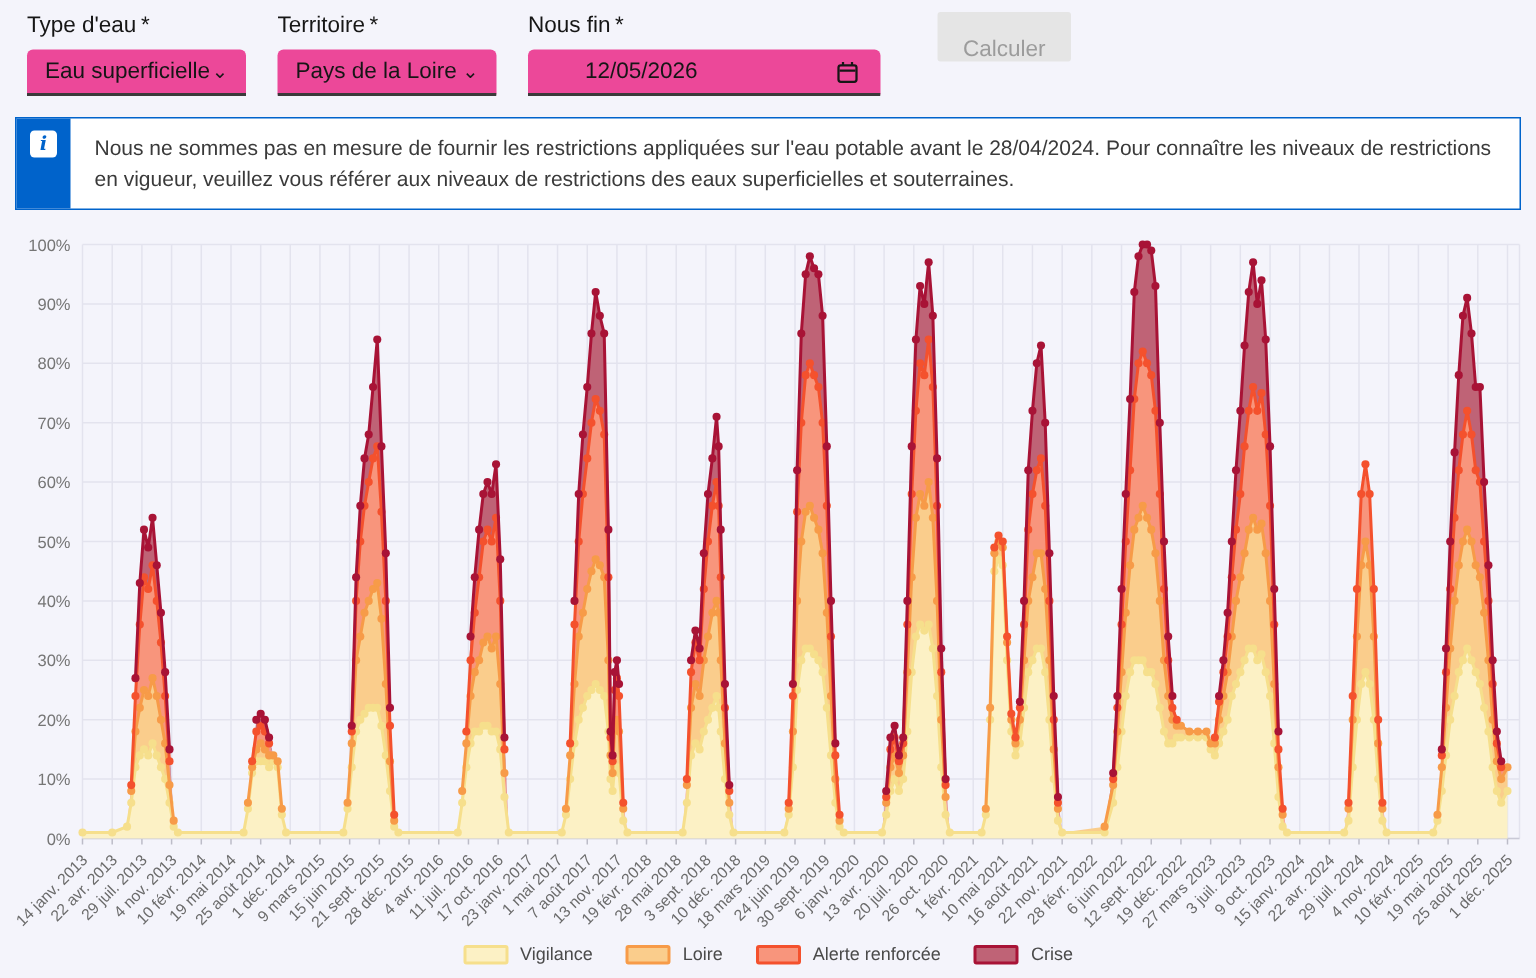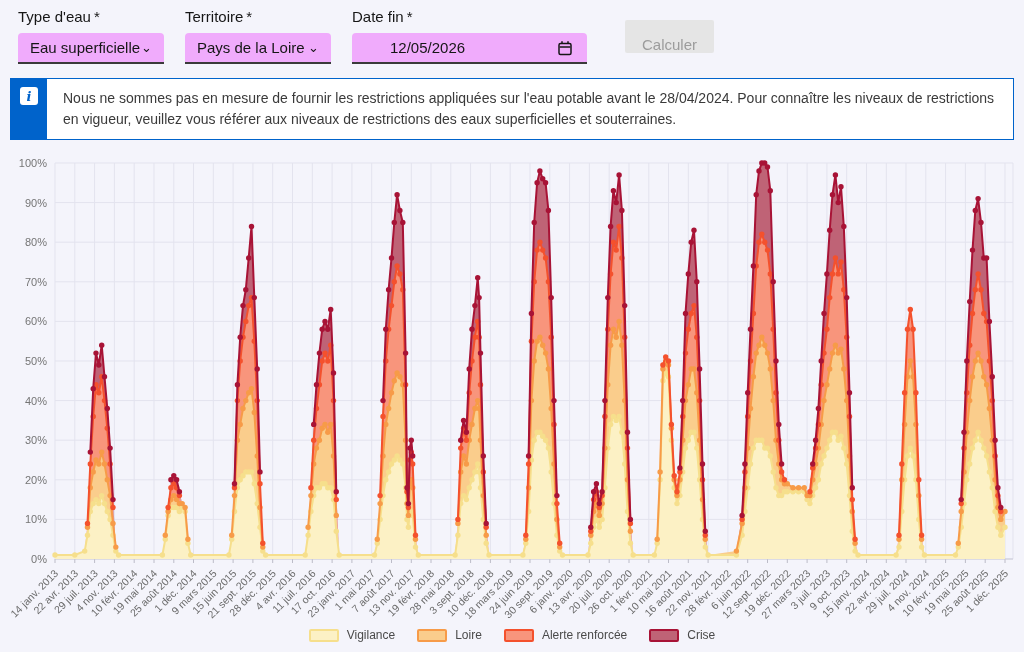--- a/index.html
+++ b/index.html
@@ -4,26 +4,26 @@
 <style>
   * { box-sizing: border-box; margin: 0; padding: 0; }
   html,body { width:1024px; height:652px; }
   body {
     background:#F4F4FB;
     font-family:"Liberation Sans", sans-serif;
     color:#161616;
     overflow:hidden;
   }
   
-  .form-row{ display:flex; align-items:center; padding:8px 0 0 18px; }
+  .form-row{ display:flex; align-items:flex-start; padding:8px 0 0 18px; }
   .field{ margin-right:21px; }
   .field-label{ display:block; font-size:15px; color:#161616; margin-bottom:8px; font-weight:400; }
   .req{ margin-left:3px; }
   .control{
-    background:#f0abfc; border:none; border-bottom:2px solid #3A3A3A;
+    background:#ec4899; border:none; border-bottom:2px solid #3A3A3A;
     border-radius:4px 4px 0 0; height:31px; display:flex; align-items:center;
     font-size:15px; color:#161616; cursor:pointer;
   }
   .w-sel{ width:146px; padding:0 12px; }
   .w-date{ width:235px; padding:0 14px 0 38px; }
   .chevron{ margin-left:auto; font-size:13px; color:#161616; line-height:1; }
   .cal{ margin-left:auto; display:flex; }
   .btn-calc{
     background:#E5E5E5; color:#9C9C9C; border:none; height:33px;
     padding:16px 17px; font-size:15px; font-family:inherit; margin-left:17px;
@@ -65,21 +65,21 @@
   <div class="field">
     <span class="field-label"><span>Territoire</span><span class="req">*</span></span>
     <div class="control w-sel">
       <span>Pays de la Loire</span>
       <span class="chevron">⌄</span>
     </div>
   </div>
 
 
   <div class="field">
-    <span class="field-label"><span>Date fin</span><span class="req">*</span></span>
+    <span class="field-label"><span>Nous fin</span><span class="req">*</span></span>
     <div class="control w-date">
       <span>12/05/2026</span>
       <span class="cal">
         <svg width="16" height="16" viewBox="0 0 16 16">
             <rect x="2" y="3.5" width="12" height="11" rx="1.5" fill="none" stroke="#161616" stroke-width="1.5"></rect>
             <line x1="2.7" y1="7" x2="13.3" y2="7" stroke="#161616" stroke-width="1.5"></line>
             <line x1="5" y1="1.3" x2="5" y2="4" stroke="#161616" stroke-width="1.5"></line>
             <line x1="11" y1="1.3" x2="11" y2="4" stroke="#161616" stroke-width="1.5"></line>
           </svg>
       </span>

